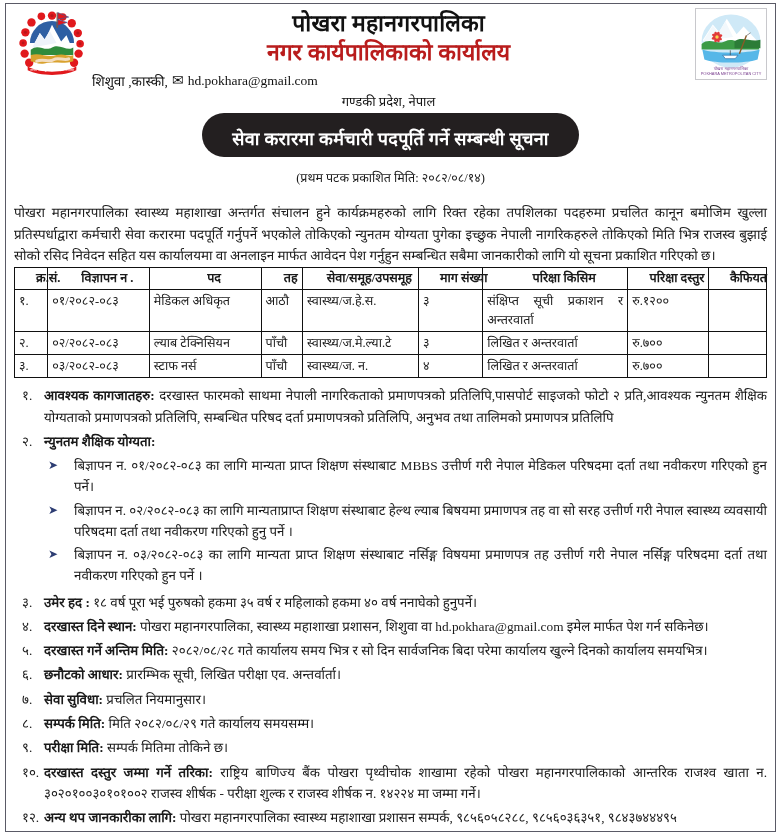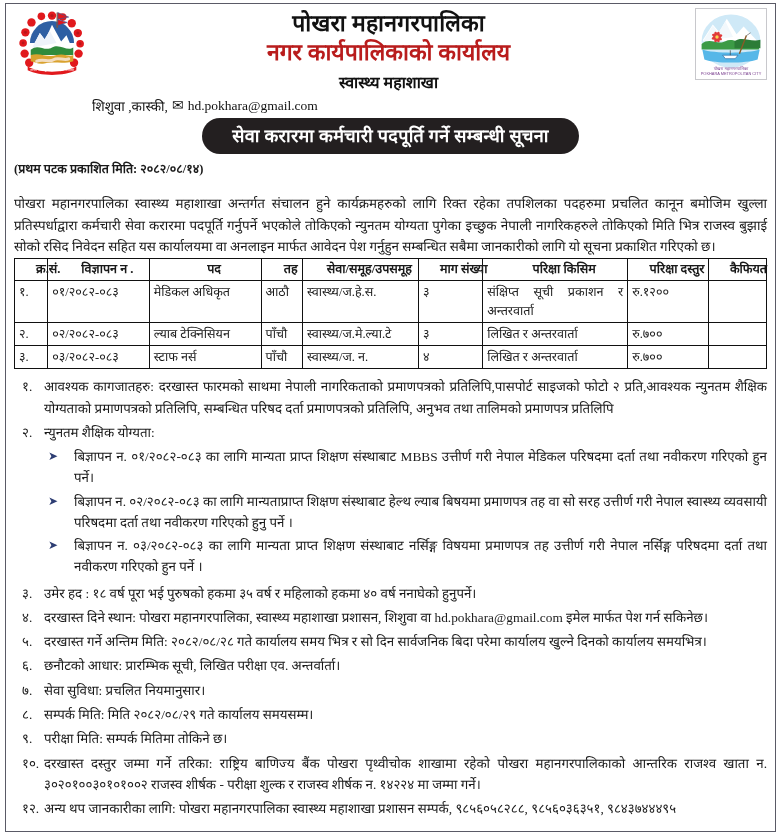--- a/index.html
+++ b/index.html
@@ -101,29 +101,29 @@
     display: flex;
     justify-content: center;
     margin-top: 3px;
   }
   .banner {
     background: #231f20;
     color: #fff;
     font-size: 18px;
     font-weight: bold;
     border-radius: 22px;
-    padding: 5px 30px 7px 30px;
+    padding: 13px 30px 7px 30px;
     letter-spacing: .3px;
     white-space: nowrap;
   }
   .pubdate {
+    text-align: center;
     font-size: 12.5px;
-    margin-top: 6px;
+    margin-top: 12px;
     margin-bottom: 4px;
-    font-weight: bold;
   }
 
   
   .body-para {
     font-size: 13.4px;
     line-height: 1.62;
     text-align: justify;
     text-justify: inter-word;
     margin: 16px 0 0 0;
   }
@@ -182,21 +182,21 @@
     width: 30px;
     padding-left: 8px;
     box-sizing: border-box;
     font-weight: normal;
   }
   ol.notes > li .content {
     flex: 1 1 auto;
     text-align: justify;
     text-justify: inter-word;
   }
-  .lbl { font-weight: normal; }
+  .lbl { font-weight: bold; }
   ul.subs {
     list-style: none;
     margin: 3px 0 2px 0;
     padding: 0;
   }
   ul.subs > li {
     display: flex;
     align-items: flex-start;
     margin-bottom: 2px;
     line-height: 1.6;
@@ -270,26 +270,26 @@
           </g>
 
           <path d="M18 77 C34 86 66 86 82 77 L82 82 C66 90 34 90 18 82 Z" fill="#e1191d"></path>
           <text x="50" y="83" font-size="4.4" fill="#ffffff" text-anchor="middle" font-family="'Liberation Sans',sans-serif">जननी जन्मभूमिश्च स्वर्गादपि गरीयसी</text>
         </svg>
       </div>
 
       <div class="head-center">
         <div class="org-l1">पोखरा महानगरपालिका</div>
         <div class="org-l2">नगर कार्यपालिकाको कार्यालय</div>
-        <div class="org-l3">स्वास्थ्य महाशाखा</div>
         <div class="org-l4">
           <span>शिशुवा ,कास्की,</span>
           <span class="mail-ico">✉</span>
           <span class="email-txt">hd.pokhara@gmail.com</span>
         </div>
+        <div class="org-l5">गण्डकी प्रदेश, नेपाल</div>
       </div>
 
       <div class="emblem-right">
         <div class="logo-box">
           <svg width="70" height="70" viewBox="0 0 100 100">
             <rect x="0" y="0" width="100" height="100" fill="#ffffff"></rect>
             <ellipse cx="50" cy="46" rx="42" ry="38" fill="#cfe9f7"></ellipse>
 
             <path d="M10 44 L24 22 L33 33 L44 14 L58 36 L68 25 L88 46 L10 46 Z" fill="#ffffff"></path>
             <path d="M10 46 L24 24 L32 34 L42 18 L53 40 Z" fill="#f2f8fc"></path>

